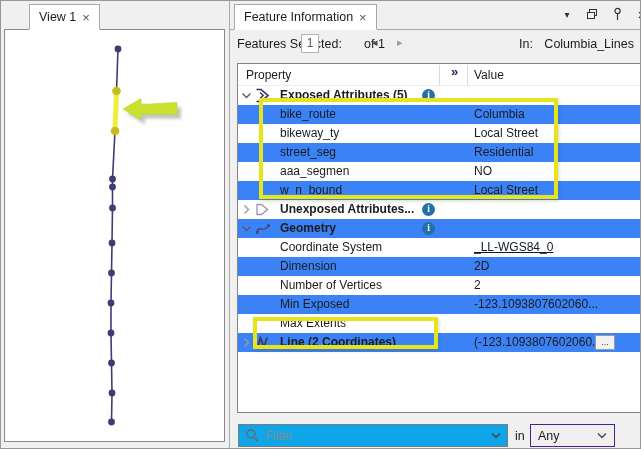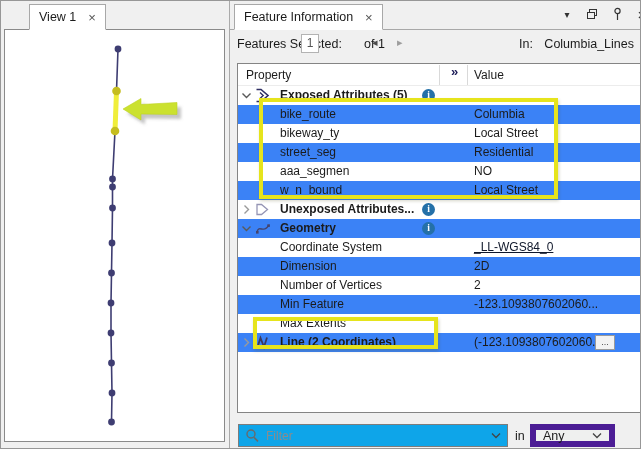--- a/index.html
+++ b/index.html
@@ -7,21 +7,21 @@
   body {
     font-family:"Liberation Sans","DejaVu Sans",sans-serif;
     background:#f0f0f0; color:#1b1b1b; position:relative;
     border:1px solid #979797; overflow:hidden; font-size:12px;
   }
   .abs { position:absolute; }
 
   
   .tab {
     background:#fff; border:1px solid #a8a8a8; border-bottom:1px solid #fff;
-    display:flex; align-items:center; gap:12px; padding:0 9px;
+    display:flex; align-items:center; gap:6px; padding:0 9px;
     font-size:12.5px; z-index:5;
   }
   .tab .x { color:#555; font-size:13px; line-height:1; cursor:default; }
   #view-tab { left:28px; top:3px; height:26px; }
   #map-box {
     left:3px; top:28px; width:221px; height:413px;
     background:#fff; border:1px solid #8a8a8a; z-index:1;
   }
 
   
@@ -95,21 +95,21 @@
   #filter-box svg.mag { margin-left:6px; }
   #filter-input {
     border:none; outline:none; flex:1; margin-left:6px; font-size:12px;
     font-family:inherit; color:#222; background:transparent;
   }
   #filter-input::placeholder { color:#8c8c8c; }
   #filter-chevron { margin-right:6px; }
   #in-label { left:514px; top:428px; font-size:12.5px; }
   #scope-select {
     left:529px; top:423px; width:85px; height:23px;
-    background:#eff0ef; border:6px solid #4c1d95;
+    background:#eff0ef; border:1px solid #4c1d95;
     display:flex; align-items:center; justify-content:space-between;
     padding:0 7px; font-size:12.5px;
   }
 </style>
 </head>
 <body>
 
 <div class="abs tab" id="view-tab">
   <span>View 1</span>
   <span class="x">×</span>
@@ -256,21 +256,21 @@
     <span class="rlabel">Dimension</span>
     <span class="rvalue">2D</span>
   </div>
 
   <div class="trow" style="top:212px;">
     <span class="rlabel">Number of Vertices</span>
     <span class="rvalue">2</span>
   </div>
 
   <div class="trow odd" style="top:231px;">
-    <span class="rlabel">Min Feature</span>
+    <span class="rlabel">Min Exposed</span>
     <span class="rvalue">-123.1093807602060...</span>
   </div>
 
   <div class="trow" style="top:250px;border-radius:7px;">
     <span class="rlabel">Max Extents</span>
   </div>
 
   <div class="trow odd" style="top:269px;">
     <svg class="chev" viewBox="0 0 11 11">
         <polyline points="3.5,1.5 7.5,5.5 3.5,9.5" fill="none" stroke="#9a9a9a" stroke-width="1.4"></polyline>

